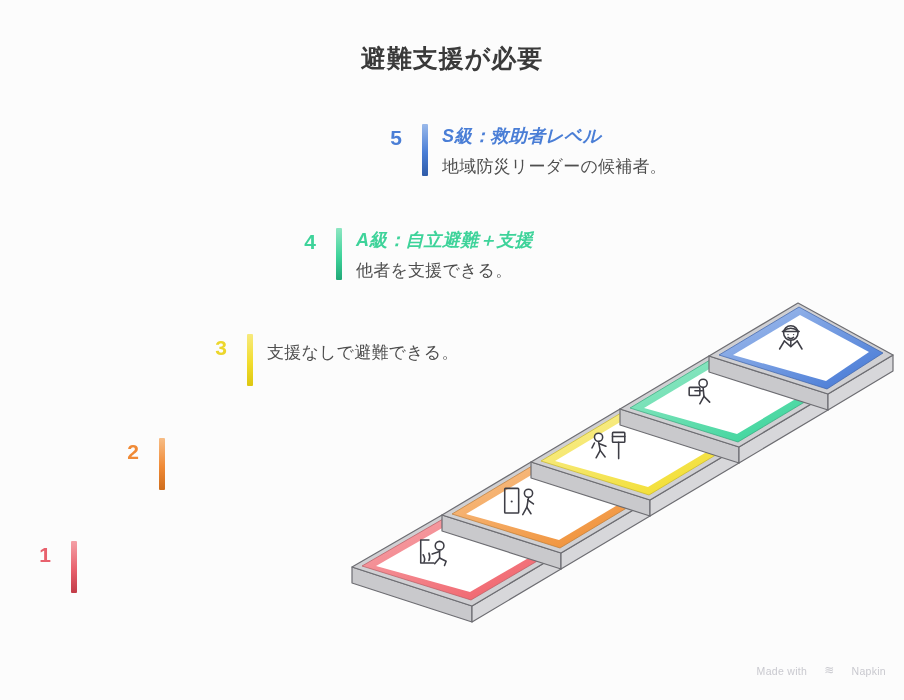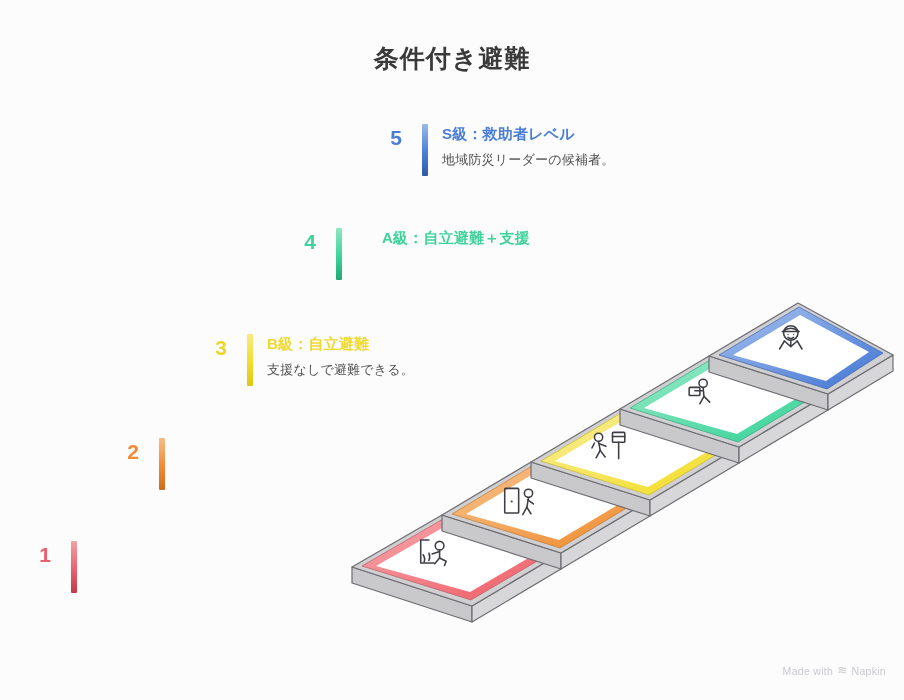--- a/index.html
+++ b/index.html
@@ -56,28 +56,29 @@
   .step-bar {
     width: 6px;
     height: 52px;
     margin-left: 20px;
     margin-right: 14px;
     border-radius: 1px;
     flex: 0 0 auto;
   }
   .step-text { flex: 1 1 auto; }
   .step-title {
-    font-size: 15px;
+    font-size: 18px;
     font-weight: bold;
     line-height: 1.35;
     white-space: nowrap;
     letter-spacing: 0.2px;
+    font-style: italic;
   }
   .step-desc {
-    font-size: 13px;
+    font-size: 17px;
     color: #4e4e4e;
     line-height: 1.4;
     margin-top: 7px;
     white-space: nowrap;
     letter-spacing: 0.2px;
   }
 
   #l5 { top: 124px; left: 368px; }
   #l4 { top: 228px; left: 282px; }
   #l3 { top: 334px; left: 193px; }
@@ -86,34 +87,34 @@
 
   
   #watermark {
     position: absolute;
     right: 18px;
     bottom: 22px;
     font-size: 10.5px;
     color: #c9c9cf;
     display: flex;
     align-items: center;
-    gap: 4px;
+    gap: 17px;
     letter-spacing: 0.3px;
   }
   #watermark .wm-glyph {
     display: inline-block;
     font-size: 12px;
     color: #c9c9cf;
     transform: translateY(-1px);
   }
 </style>
 </head>
 <body style="background: rgb(252, 252, 252);">
 
-<div id="page-title">条件付き避難</div>
+<div id="page-title">避難支援が必要</div>
 
 <svg id="stairs-svg" viewBox="0 0 904 700" xmlns="http://www.w3.org/2000/svg">
   <defs>
 
     <linearGradient id="g1" x1="0" y1="0" x2="1" y2="1">
       <stop offset="0%" stop-color="#f6a8ad"></stop>
         <stop offset="100%" stop-color="#f05a63"></stop>
     </linearGradient>
     <linearGradient id="g2" x1="0" y1="0" x2="1" y2="1">
       <stop offset="0%" stop-color="#f8c28c"></stop>
@@ -240,29 +241,29 @@
   <div class="step-text">
     <div class="step-title" style="color:#4a7ed6;">S級：救助者レベル</div>
     <div class="step-desc">地域防災リーダーの候補者。</div>
   </div>
 </div>
 
 <div class="step-label" id="l4">
   <div class="step-number" style="color:#3ed39a;">4</div>
   <div class="step-bar" style="background:linear-gradient(180deg,#8ee6c2 0%,#3ed39a 55%,#21a877 100%);"></div>
   <div class="step-text">
-    <div class="step-title" style="color:#3ed39a;margin-left:26px;">A級：自立避難＋支援</div>
+    <div class="step-title" style="color:#3ed39a;">A級：自立避難＋支援</div>
+    <div class="step-desc">他者を支援できる。</div>
   </div>
 </div>
 
 <div class="step-label" id="l3">
   <div class="step-number" style="color:#ecd62c;">3</div>
   <div class="step-bar" style="background:linear-gradient(180deg,#f7ea7e 0%,#f2dd2e 55%,#ddc711 100%);"></div>
   <div class="step-text">
-    <div class="step-title" style="color:#f0d92c;">B級：自立避難</div>
     <div class="step-desc">支援なしで避難できる。</div>
   </div>
 </div>
 
 <div class="step-label" id="l2">
   <div class="step-number" style="color:#f08a36;">2</div>
   <div class="step-bar" style="background:linear-gradient(180deg,#f7bd86 0%,#f08a36 55%,#cf6d1c 100%);"></div>
 </div>
 
 <div class="step-label" id="l1">

